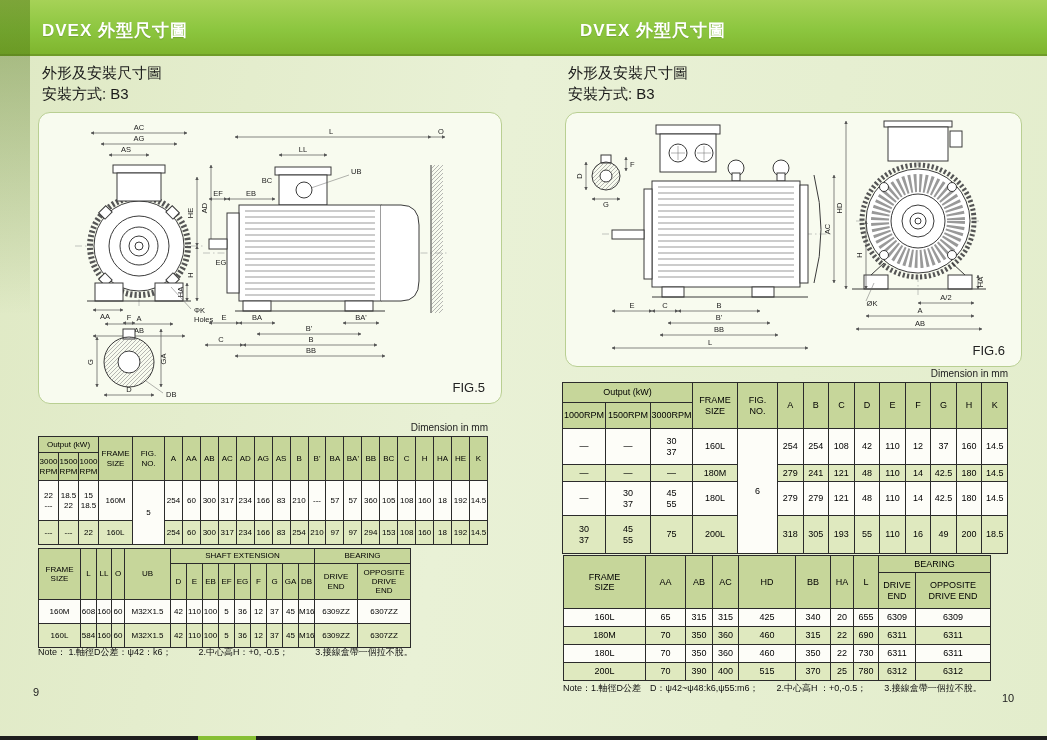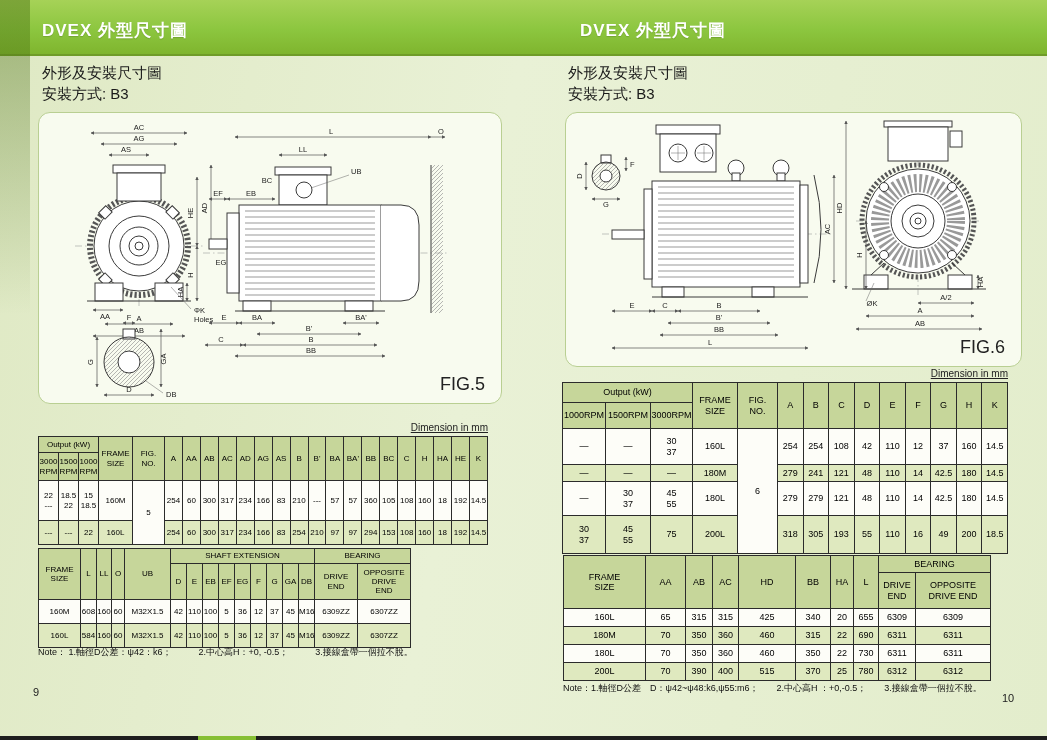--- a/index.html
+++ b/index.html
@@ -19,22 +19,22 @@
     pointer-events:none;
   }
   .banner-title{
     position:absolute;top:19px;color:#ffffff;font-weight:bold;font-size:17px;letter-spacing:1px;
     text-shadow:0 1px 1px rgba(0,0,0,.15);
   }
   .subtitle{position:absolute;top:62px;font-size:15px;line-height:21px;color:#1a1a1a;}
   .figbox{
     position:absolute;background:#f8fbef;border:1px solid #b9cf92;border-radius:12px;
   }
-  .figcap{position:absolute;right:16px;bottom:8px;font-size:18px;color:#222;}
-  .dimnote{position:absolute;font-size:10px;color:#222;text-align:right;text-decoration:underline;}
+  .figcap{position:absolute;right:16px;bottom:8px;font-size:13px;color:#222;}
+  .dimnote{position:absolute;font-size:10px;color:#222;text-align:right;}
   .note{position:absolute;font-size:9px;color:#111;white-space:pre;}
   .pagenum{position:absolute;font-size:11px;color:#222;}
   table.dimtab{border-collapse:collapse;table-layout:fixed;position:absolute;background:#fdfdf8;}
   table.dimtab th,table.dimtab td{
     border:1px solid #2b2b2b;text-align:center;vertical-align:middle;
     padding:0;overflow:hidden;white-space:pre-line;line-height:1.15;
   }
   table.dimtab th{background:#c6d69a;font-weight:normal;}
   table.dimtab tr.alt td{background:#dfe9bf;}
   table.t-lt1{left:38px;top:436px;width:450px;font-size:8px;}

